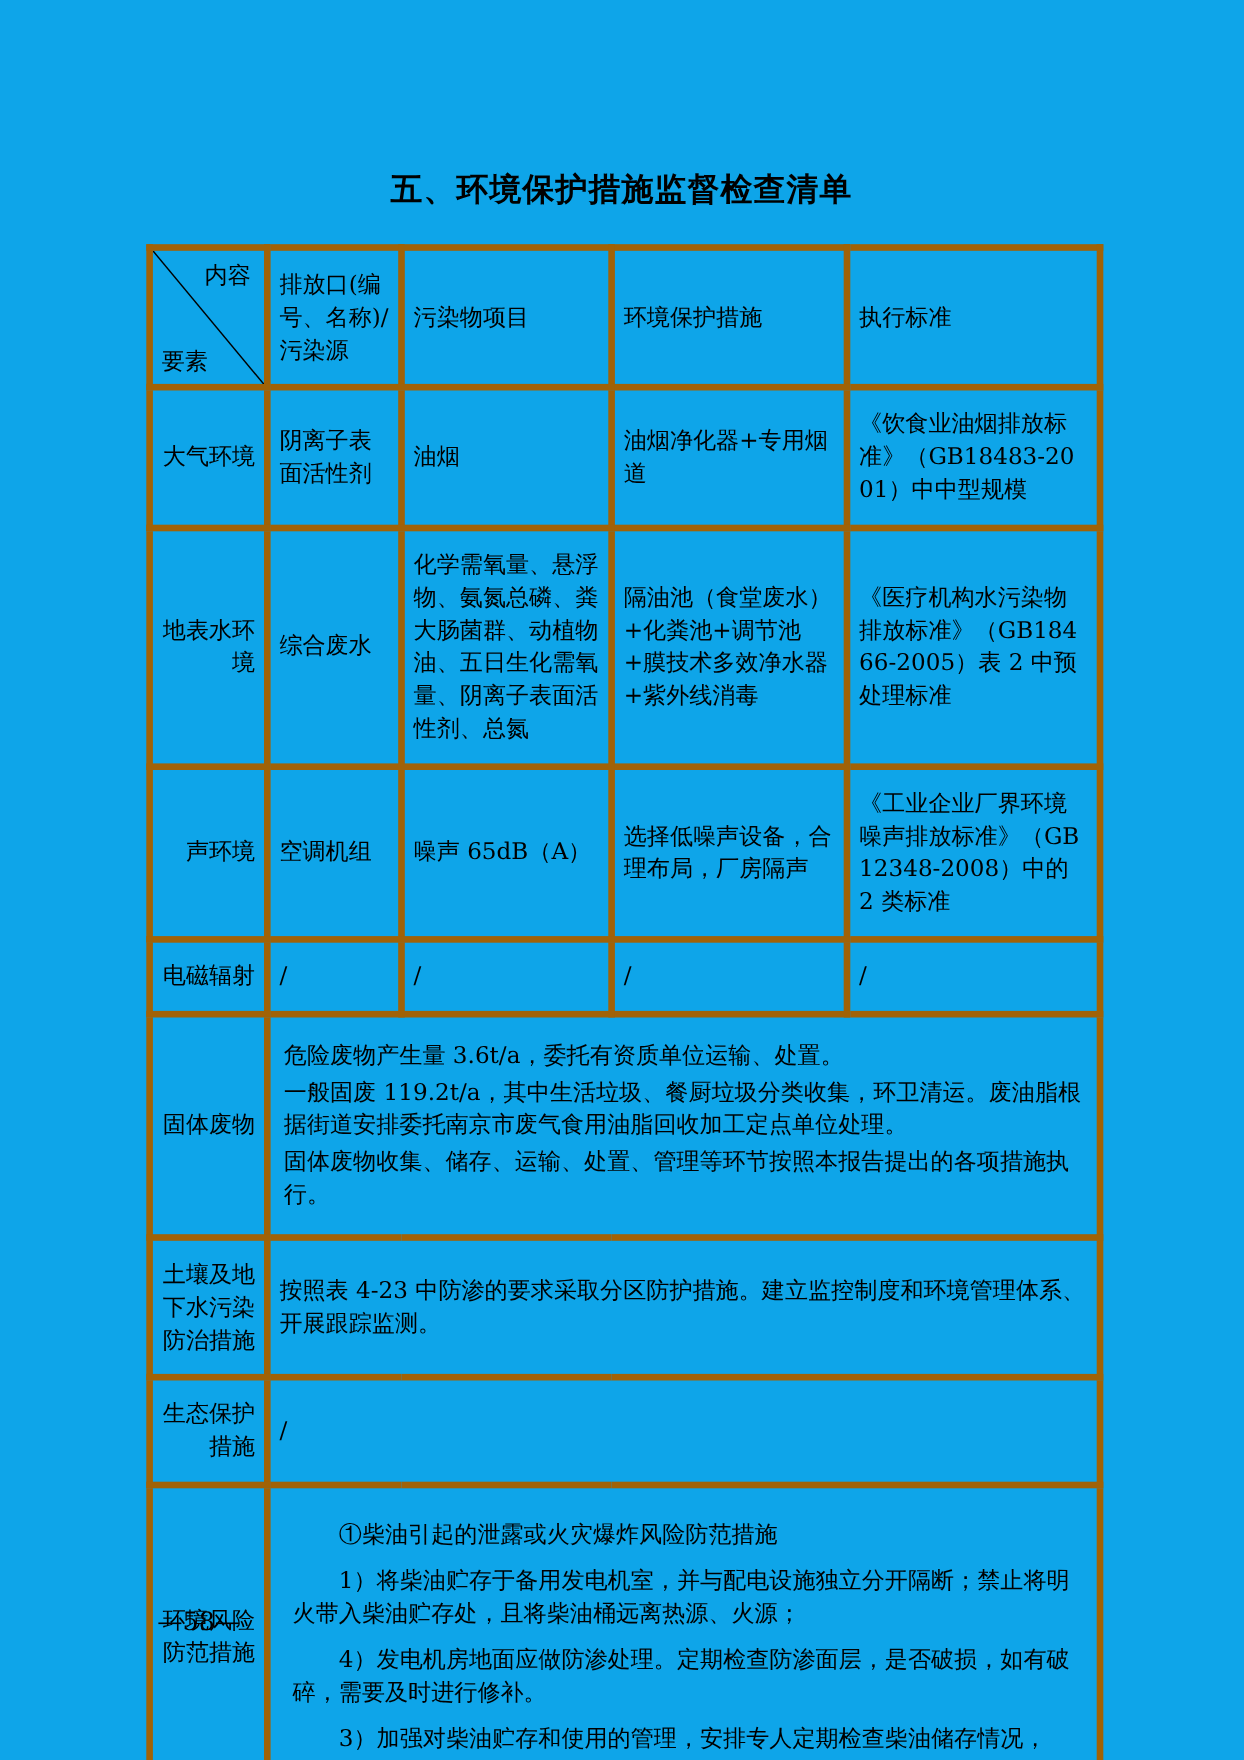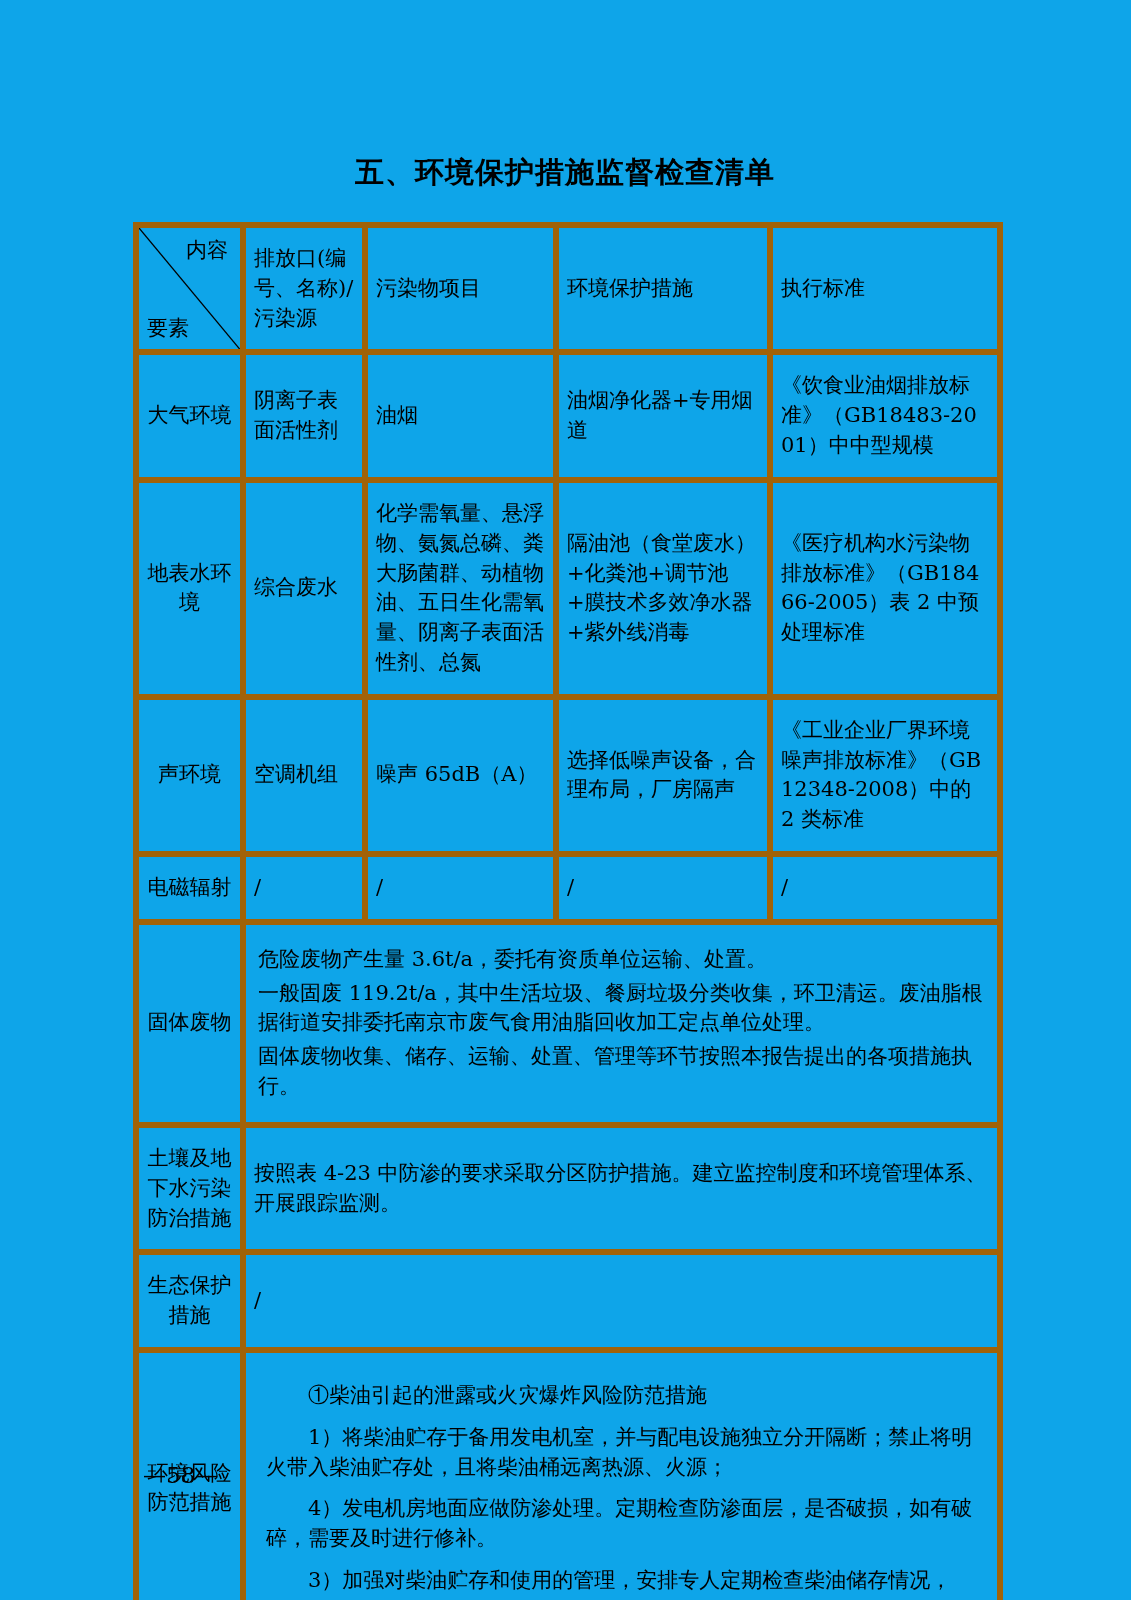--- a/index.html
+++ b/index.html
@@ -32,21 +32,21 @@
   table.checklist td {
     border:6px solid #a16207;
     font-size:21px;
     line-height:1.42;
     padding:16px 8px;
     vertical-align:middle;
     word-break:break-all;
     overflow:hidden;
   }
   td.center { text-align:left; }
-  td.labelcol { text-align:center; padding:2px 5px; }
+  td.labelcol { text-align:right; padding:2px 5px; }
   td.spancell { text-align:left; padding:2px 10px; }
   td.corner { position:relative; padding:0; }
   .corner svg.diag { position:absolute; left:0; top:0; width:100%; height:100%; display:block; }
   .corner .corner-top    { position:absolute; top:8px;  right:12px; font-size:21px; }
   .corner .corner-bottom { position:absolute; bottom:6px; left:8px;  font-size:21px; }
   .cellpara  { margin:4px; }
   .riskcell  { line-height:2.05; }
   .riskcell p { margin:12px; text-indent:2em; }
   .page-number {
     position:absolute;

